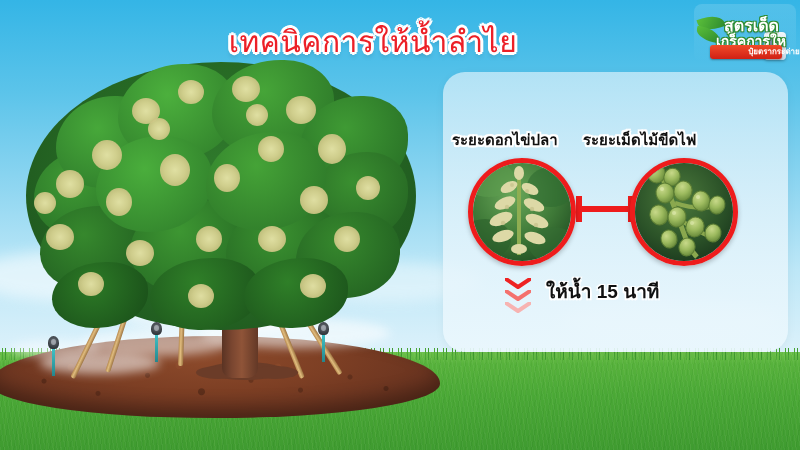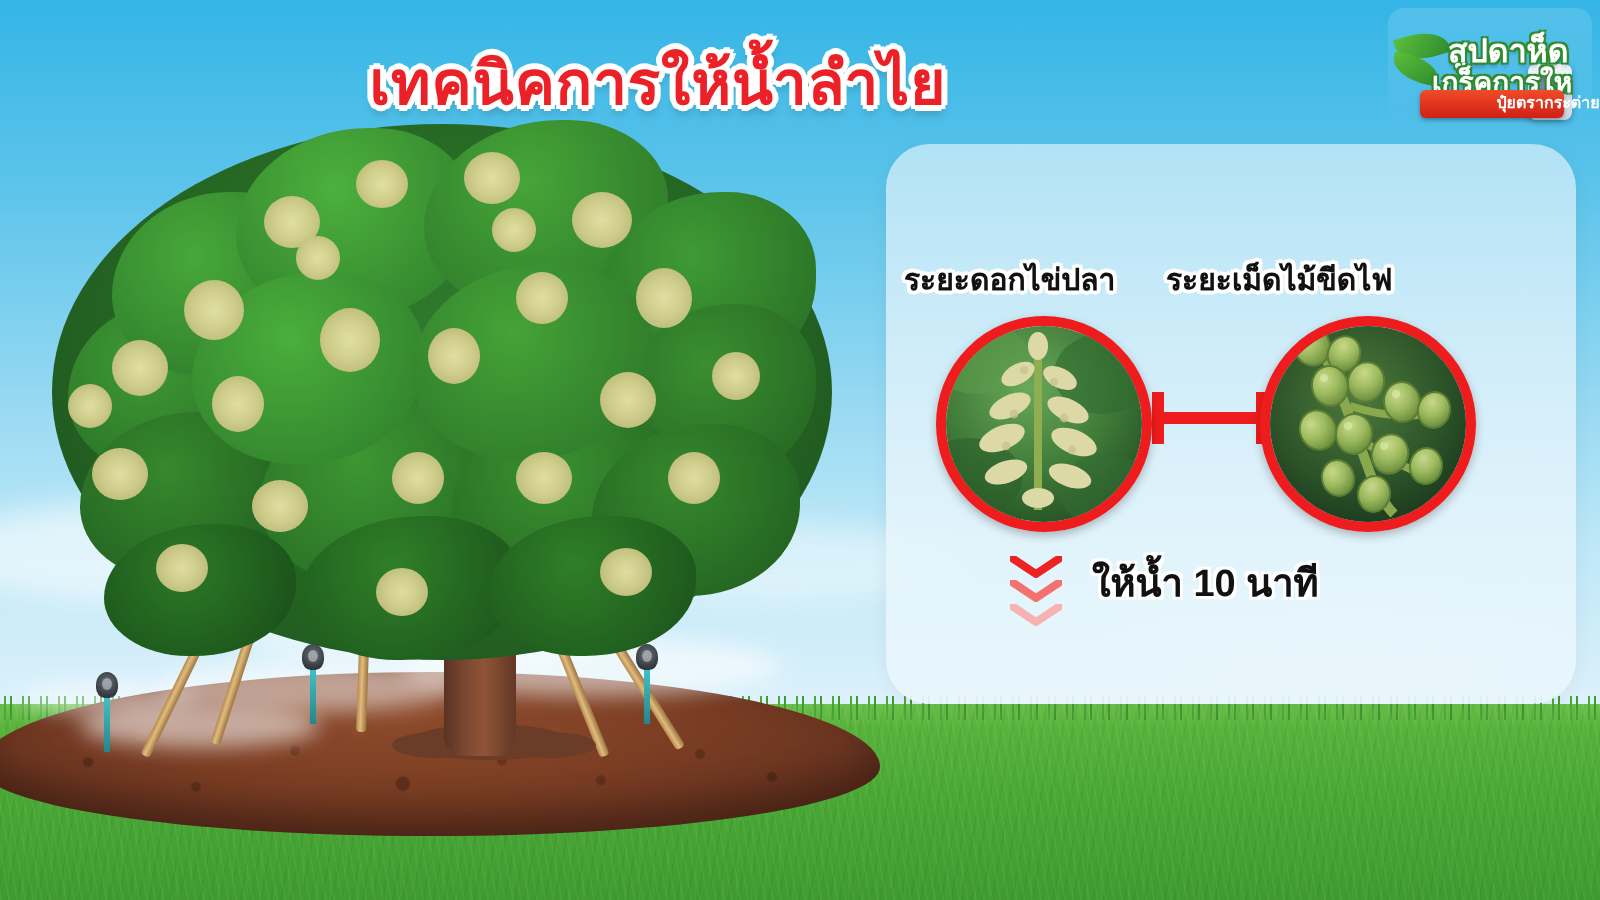--- a/index.html
+++ b/index.html
@@ -64,25 +64,25 @@
   .sprinkler-head{position:absolute;width:11px;height:13px;
      background:radial-gradient(circle at 50% 40%,#6b7076 0%,#3b4046 60%,#23272b 100%);
      border-radius:50% 50% 40% 40%;}
   .sprinkler-head:after{content:"";position:absolute;left:3px;top:3px;width:5px;height:6px;
      border-radius:50%;background:#cfd6dc;opacity:.55;}
   .pole{position:absolute;width:5px;background:linear-gradient(90deg,#b6894f,#e0bc7e 40%,#9c7340);
      border-radius:2px;transform-origin:bottom center;}
 
   
   .title{position:absolute;left:0;top:18px;width:658px;text-align:center;
-     font-size:30px;font-weight:bold;color:#ec2027;letter-spacing:.5px;
+     font-size:30px;font-weight:normal;color:#ec2027;letter-spacing:.5px;
      text-shadow:
        -2px -2px 0 #fff, 2px -2px 0 #fff, -2px 2px 0 #fff, 2px 2px 0 #fff,
        -3px 0 0 #fff, 3px 0 0 #fff, 0 -3px 0 #fff, 0 3px 0 #fff,
-       0 4px 5px rgba(0,0,0,.25);}
+       0 4px 5px rgba(0,0,0,.25); padding-left: 44px;}
 
   
   .logo{position:absolute;left:694px;top:4px;width:102px;height:58px;}
   .logo-bg{position:absolute;left:0;top:0;width:102px;height:58px;border-radius:8px;
      background:linear-gradient(180deg,rgba(255,255,255,.14),rgba(255,255,255,0));}
   .logo-l1{position:absolute;left:30px;top:9px;font-size:16px;font-weight:bold;color:#ffffff;
      text-shadow:-1px -1px 0 #2e8b2e,1px -1px 0 #2e8b2e,-1px 1px 0 #2e8b2e,1px 1px 0 #2e8b2e,0 2px 2px rgba(0,0,0,.3);
      white-space:nowrap;}
   .logo-l2{position:absolute;left:22px;top:26px;font-size:14px;font-weight:bold;color:#ffffff;
      text-shadow:-1px -1px 0 #2e8b2e,1px -1px 0 #2e8b2e,-1px 1px 0 #2e8b2e,1px 1px 0 #2e8b2e,0 2px 2px rgba(0,0,0,.3);
@@ -229,21 +229,21 @@
   <div class="sprinkler-stem" style="left:322px;top:334px;height:28px;"></div>
   <div class="sprinkler-head" style="left:318px;top:322px;"></div>
 
   <div class="title">เทคนิคการให้น้ำลำไย</div>
 
   <div class="logo">
     <div class="logo-bg"></div>
     <div class="logo-leaf" style="left:4px;top:12px;width:26px;height:14px;transform:rotate(-18deg);"></div>
     <div class="logo-leaf" style="left:2px;top:24px;width:24px;height:13px;transform:rotate(12deg);"></div>
     <div class="logo-bag"></div>
-    <div class="logo-l1">สูปดาห็ด</div>
+    <div class="logo-l1">สูตรเด็ด</div>
     <div class="logo-l2">เกร็คการให</div>
     <div class="logo-ribbon">
       <span>ปุ๋ยตรากระต่าย</span>
     </div>
   </div>
 
   <div class="panel"></div>
 
 
   <div class="caplabel" id="cap2">ระยะเม็ดไม้ขีดไฟ</div>
@@ -342,15 +342,15 @@
           <path d="M1 1 L13 9 L25 1" stroke="#f4716d" stroke-width="4" fill="none" stroke-linecap="round" stroke-linejoin="round"></path>
         </svg>
     </div>
     <div class="chev" style="top:24px;">
       <svg width="26" height="11" viewBox="0 0 26 11">
           <path d="M1 1 L13 9 L25 1" stroke="#f7b3b1" stroke-width="4" fill="none" stroke-linecap="round" stroke-linejoin="round"></path>
         </svg>
     </div>
   </div>
 
-  <div class="wline" id="wline1">ให้น้ำ 10 นาที</div>
+  <div class="wline" id="wline1">ให้น้ำ 15 นาที</div>
 
 </div>
 
 </body></html>

